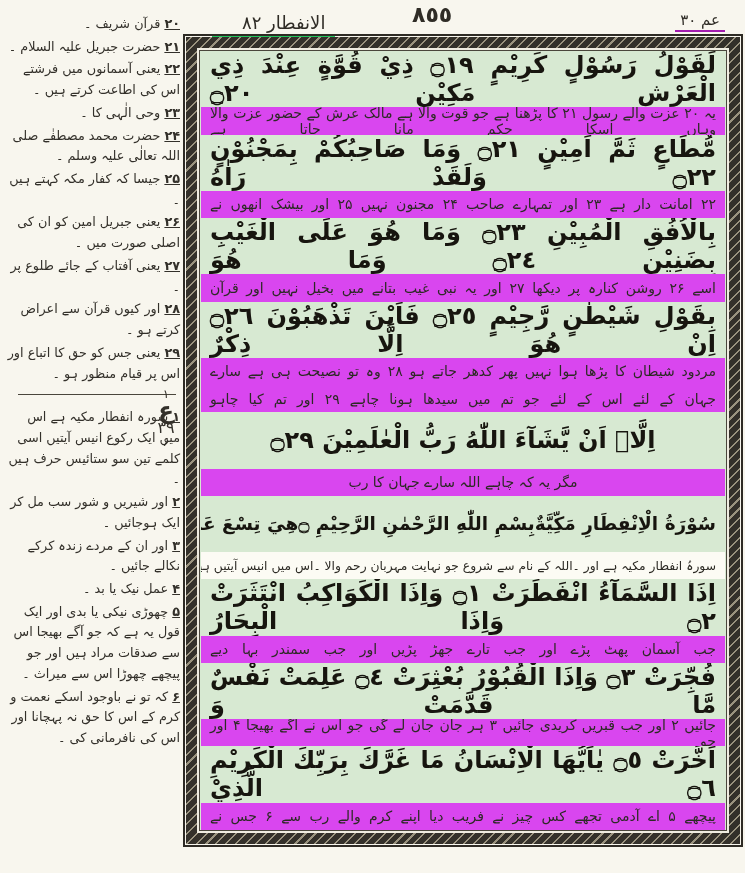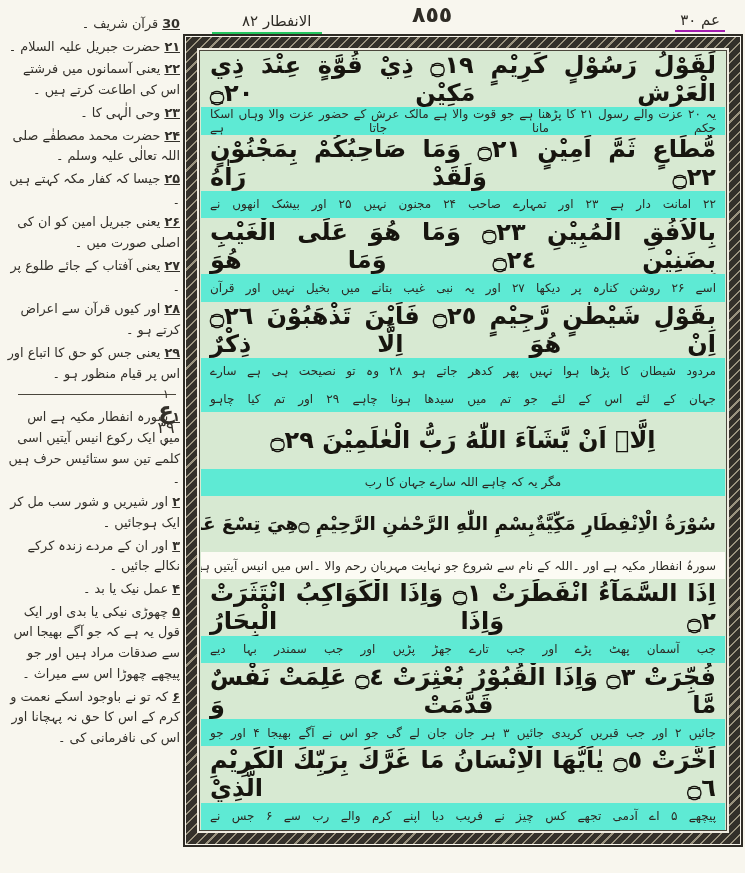--- a/index.html
+++ b/index.html
@@ -5,21 +5,21 @@
   html,body{margin:0;padding:0;}
   .page{
     position:relative;width:745px;height:873px;overflow:hidden;
     background:#f8f6ee;color:#26241f;
     font-family:"DejaVu Sans",sans-serif;
   }
   
   .hdr{position:absolute;direction:rtl;color:#2f2c26;}
   .hdr-juz{right:20px;top:11px;font-size:15px;border-bottom:2px solid #a21caf;padding:0 5px 1px;}
   .hdr-page{left:398px;top:2px;font-size:22px;font-weight:bold;border-bottom:2px solid #3a372f;padding:0 14px 14px;}
-  .hdr-surah{left:212px;top:12px;font-size:15px;border-bottom:2px solid #22c55e;padding:0 10px 2px 30px;}
+  .hdr-surah{left:212px;top:12px;font-size:18px;border-bottom:2px solid #22c55e;padding:0 10px 2px 30px;}
   
   .sidebar{
     position:absolute;left:4px;top:14px;width:176px;
     direction:rtl;text-align:right;font-size:12.8px;line-height:1.62;color:#33302a;
   }
   .note{margin:0 0 2px 0;}
   .note .nn{font-weight:bold;text-decoration:underline;}
   .sb-divider{border:0;border-top:1.5px solid #4a463c;margin:10px 4px 12px 14px;}
   
   .ruku{
@@ -40,38 +40,38 @@
     background:#d7e9d2;
   }
   .inner{
     width:100%;height:100%;box-sizing:border-box;padding:3px 4px;
     box-shadow:inset 0 0 0 2px #efece1,inset 0 0 0 3px #4a463c;
     display:flex;flex-direction:column;
   }
   .row{direction:rtl;overflow:hidden;padding:0 9px;display:flex;align-items:center;box-sizing:border-box;}
   .row .t{display:block;width:100%;text-align:justify;text-align-last:justify;}
   .ar{flex:2.05;font-weight:bold;font-size:24px;color:#17150f;}
-  .ur{flex:1;background:#5eead4;font-size:12px;color:#2c2a24;}
+  .ur{flex:1;background:#d946ef;font-size:14px;color:#2c2a24;}
   .center .t{text-align:right;text-align-last:center;}
   .row3{justify-content:space-between;}
   .row3 span{white-space:nowrap;}
   .surah-row{flex:2.05;font-weight:bold;font-size:18.5px;color:#17150f;}
   .ur3{flex:1;background:#fcfbf4;font-size:12.3px;color:#2c2a24;}
 </style>
 </head>
 <body>
 
 <div class="page">
 
   <span class="hdr hdr-juz">عم ٣٠</span>
   <span class="hdr hdr-page">٨٥٥</span>
   <span class="hdr hdr-surah">الانفطار ٨٢</span>
 
   <aside class="sidebar">
-    <p class="note"><span class="nn">30</span> <span>قرآن شریف ۔</span></p>
+    <p class="note"><span class="nn">۲۰</span> <span>قرآن شریف ۔</span></p>
     <p class="note"><span class="nn">۲۱</span> <span>حضرت جبریل علیہ السلام ۔</span></p>
     <p class="note"><span class="nn">۲۲</span> <span>یعنی آسمانوں میں فرشتے اس کی اطاعت کرتے ہیں ۔</span></p>
     <p class="note"><span class="nn">۲۳</span> <span>وحی الٰہی کا ۔</span></p>
     <p class="note"><span class="nn">۲۴</span> <span>حضرت محمد مصطفٰے صلی اللہ تعالٰی علیہ وسلم ۔</span></p>
     <p class="note"><span class="nn">۲۵</span> <span>جیسا کہ کفار مکہ کہتے ہیں ۔</span></p>
     <p class="note"><span class="nn">۲۶</span> <span>یعنی جبریل امین کو ان کی اصلی صورت میں ۔</span></p>
     <p class="note"><span class="nn">۲۷</span> <span>یعنی آفتاب کے جائے طلوع پر ۔</span></p>
     <p class="note"><span class="nn">۲۸</span> <span>اور کیوں قرآن سے اعراض کرتے ہو ۔</span></p>
     <p class="note"><span class="nn">۲۹</span> <span>یعنی جس کو حق کا اتباع اور اس پر قیام منظور ہو ۔</span></p>
     <hr class="sb-divider">

